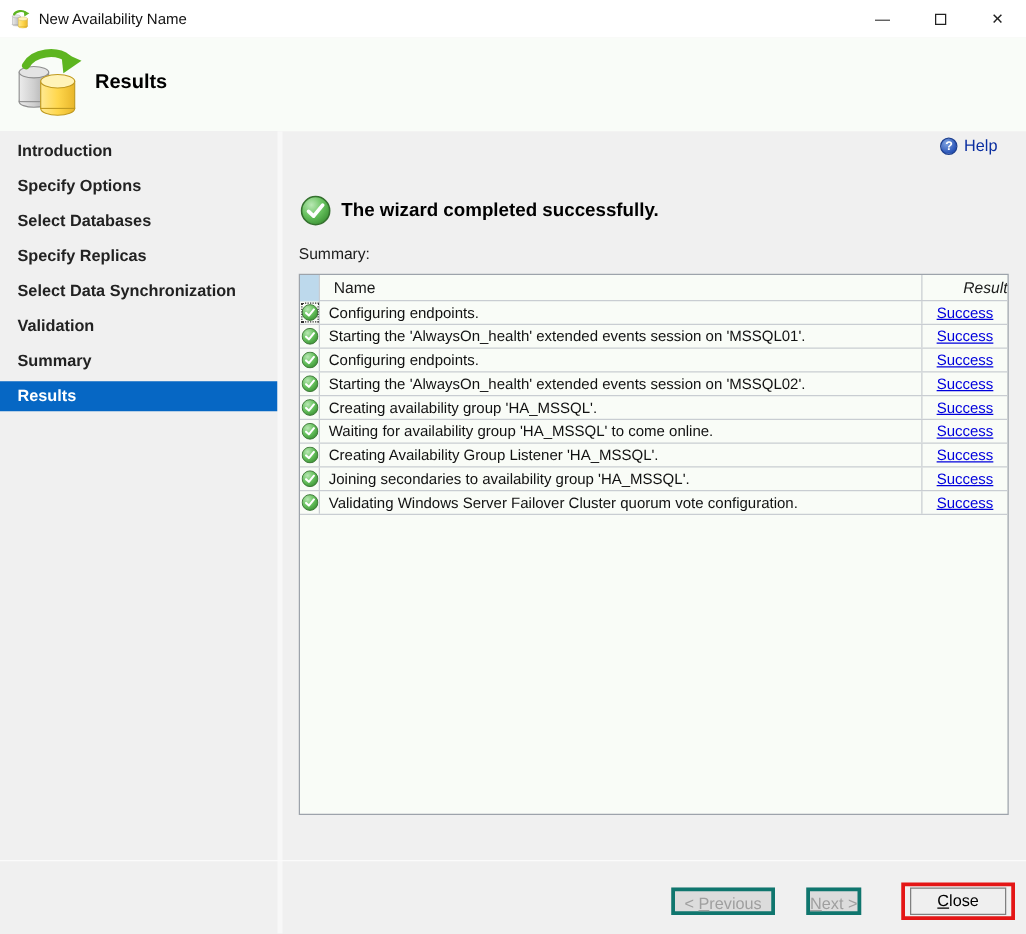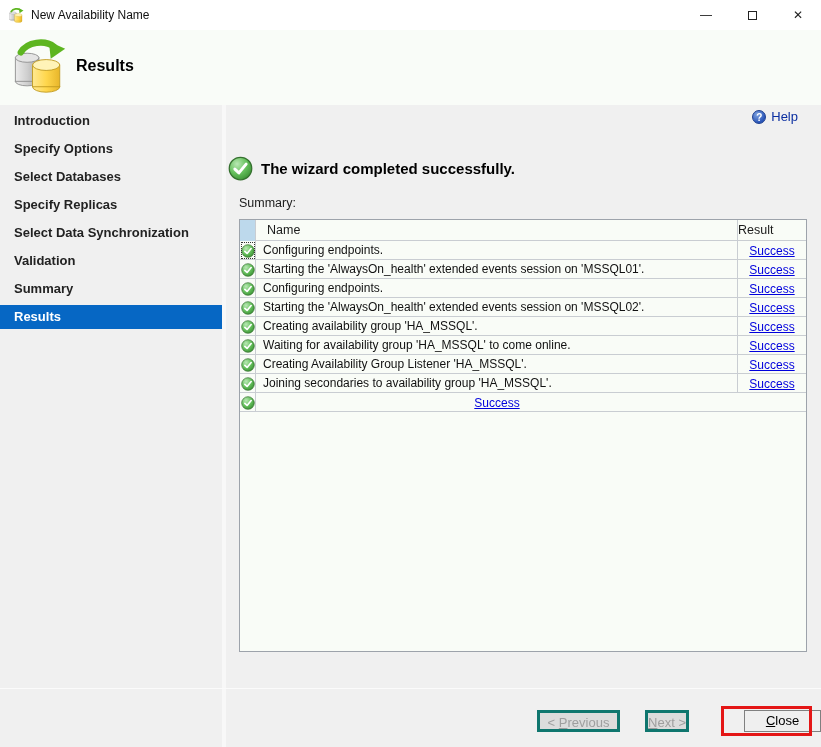--- a/index.html
+++ b/index.html
@@ -25,47 +25,47 @@
   .side-item { height:24px; line-height:24px; margin-bottom:4px; padding-left:14px; font-size:13px; color:#222; white-space:nowrap; cursor:default;font-weight:bold; }
   .side-item.selected { background:#0667c4; color:#ffffff; }
   .side-divider { position:absolute; top:105px; left:222px; width:4px; bottom:0; background:#f8f8f8; }
 
   
   .help-link { position:absolute; top:109px; right:23px; display:flex; align-items:center; gap:5px; cursor:pointer; }
   .help-icon { width:14px; height:14px; border-radius:50%; background:radial-gradient(circle at 35% 30%, #7fa3e0, #2a55b8 70%); border:1px solid #1d3f8f;
                color:#fff; font-size:10px; font-weight:bold; text-align:center; line-height:13px; }
   .help-text { font-size:13px; color:#0a2ea0; }
 
-  .status-row { position:absolute; left:228px; top:156px; display:flex; align-items:center; gap:8px; }
+  .status-row { position:absolute; left:240px; top:156px; display:flex; align-items:center; gap:8px; }
   .status-check { width:25px; height:25px; }
   .status-text { font-size:15px; font-weight:bold; color:#000; }
 
   .summary-label { position:absolute; left:239px; top:196px; font-size:12.5px; color:#1b1b1b; }
 
   
   .results-table { position:absolute; left:239px; top:219px; width:568px; height:433px; background:#f9fcf7; border:1px solid #9da3ab; overflow:hidden; }
   .t-header { display:grid; grid-template-columns:16px 1fr 68px; height:21px; border-bottom:1px solid #c9cdd2; font-size:12.5px; color:#1b1b1b; }
   .t-header .h-icon { background:#bdd9ec; border-right:1px solid #c9cdd2; }
   .t-header .h-name { border-right:1px solid #c9cdd2; padding-left:11px; line-height:21px; }
-  .t-header .h-result { text-align:left; line-height:21px; }
+  .t-header .h-result { text-align:right; line-height:21px;font-style:italic; }
   .t-row { display:grid; grid-template-columns:16px 1fr 68px; height:19px; border-bottom:1px solid #c9cdd2; }
   .c-icon { border-right:1px solid #c9cdd2; display:flex; align-items:center; justify-content:center; }
   .c-icon.focused { outline:1px dotted #333; outline-offset:-2px; }
   .row-check { width:14px; height:14px; }
   .c-name { border-right:1px solid #c9cdd2; padding-left:7px; font-size:12px; color:#111; line-height:18px; white-space:nowrap; overflow:hidden; }
   .c-result { text-align:center; line-height:18px; }
   .c-result a { font-size:12px; color:#0000dd; text-decoration:underline; cursor:pointer; }
 
   
   .footer-line { position:absolute; top:688px; left:0; width:100%; height:1px; background:#fbfbfb; }
   .btn { position:absolute; top:710px; height:22px; font-size:13px; text-align:center; border:3px solid #0f766e; background:#dcdcdc; color:#9f9f9f; line-height:20px; cursor:default; }
   .btn .mn { text-decoration:underline; }
   .btn-previous { left:537px; width:83px; }
   .btn-next { left:645px; width:44px; }
-  .btn-close { left:728px; width:77px; background:#efefef; border:1px solid #808080; color:#000; cursor:pointer;margin-left:16px; }
+  .btn-close { left:728px; width:77px; background:#efefef; border:1px solid #808080; color:#000; cursor:pointer; }
   .close-highlight { position:absolute; left:721px; top:706px; width:91px; height:30px; border:3px solid #e41616; pointer-events:none; }
 
   .defs-holder { position:absolute; width:0; height:0; overflow:hidden; }
 </style>
 </head>
 <body>
 
 <svg class="defs-holder" aria-hidden="true">
   <defs>
     <radialGradient id="gradGreen" cx="35%" cy="30%" r="75%">
@@ -231,20 +231,21 @@
         </div>
       <div class="c-name">Joining secondaries to availability group 'HA_MSSQL'.</div>
       <div class="c-result"><a>Success</a></div>
     </div>
     <div class="t-row">
       <div class="c-icon">
           <svg class="row-check">
             <use href="#icon-check"></use>
           </svg>
         </div>
+      <div class="c-name">Validating Windows Server Failover Cluster quorum vote configuration.</div>
       <div class="c-result"><a>Success</a></div>
     </div>
   </div>
 
   <div class="footer-line"></div>
 
   <button class="btn btn-previous"><span>&lt; </span><span class="mn">P</span><span>revious</span></button>
 
   <button class="btn btn-next"><span></span><span class="mn">N</span><span>ext &gt;</span></button>
 

